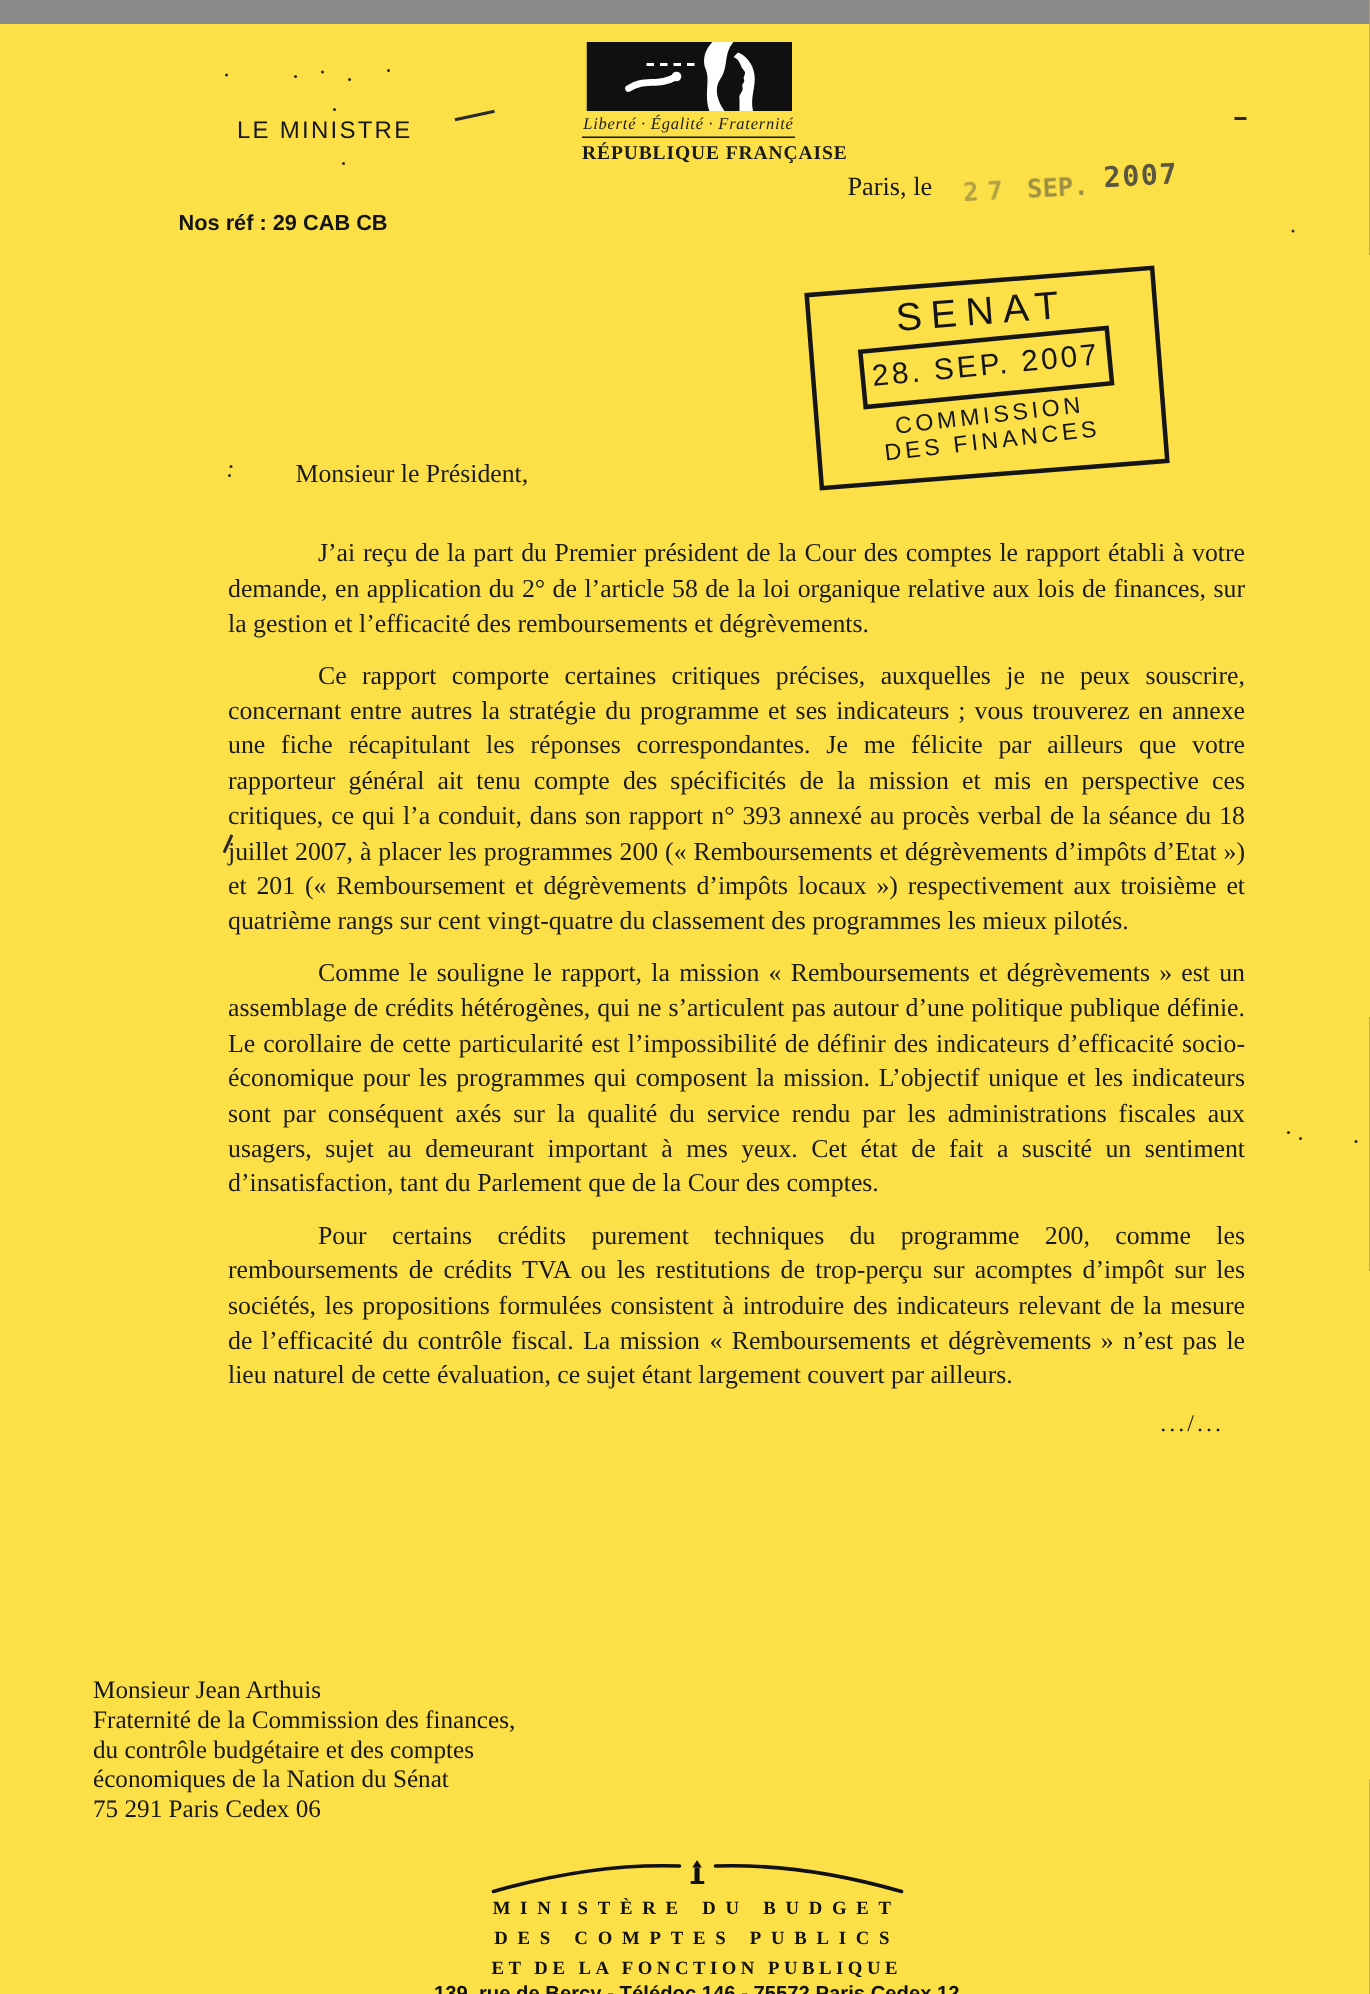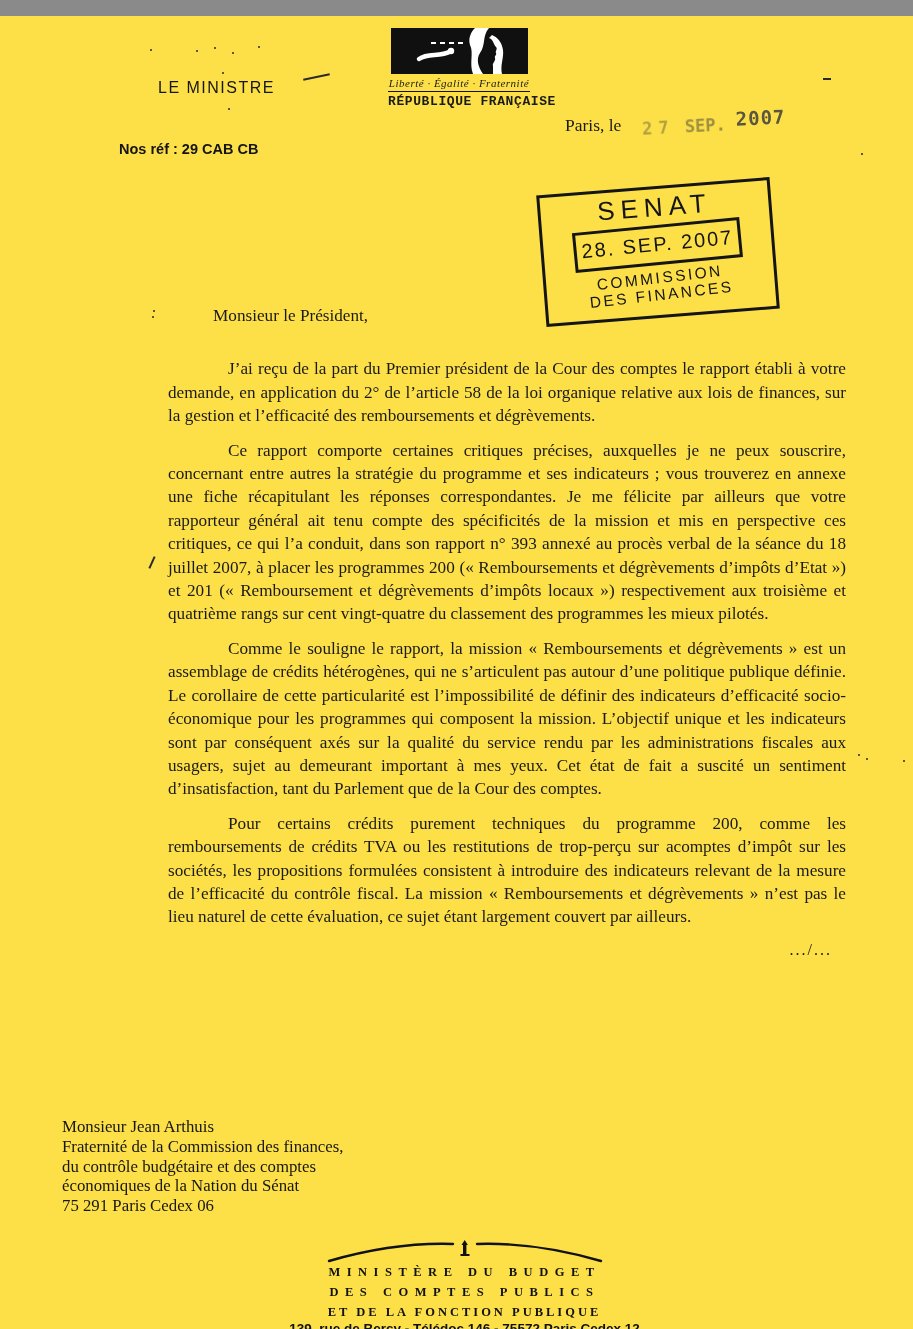--- a/index.html
+++ b/index.html
@@ -15,21 +15,21 @@
     font-family:"Liberation Sans", sans-serif;
     font-size:16px; letter-spacing:1.5px; color:#161616;
   }
   .logo-block { position:absolute; left:388px; top:12px; width:142px; text-align:center; }
   .logo-block svg { display:block; margin:0 auto; }
   .motto {
     font-style:italic; font-size:11px; letter-spacing:0.5px;
     border-bottom:1.5px solid #151515; padding-bottom:2px; margin-top:3px;
     white-space:nowrap;
   }
-  .republic { font-size:13px; font-weight:bold; letter-spacing:0.6px; margin-top:2px; white-space:nowrap;font-family:Liberation Mono, monospace; }
+  .republic { font-size:13px; font-weight:bold; letter-spacing:0.6px; margin-top:2px; white-space:nowrap; }
 
   .place-date { position:absolute; left:565px; top:97px; font-size:17.5px; white-space:nowrap; }
   .datestamp {
     display:inline-block; margin-left:16px; transform:rotate(-3deg);
     font-family:"DejaVu Sans Mono", monospace; color:#3f3f3f; font-weight:bold; font-size:17px;
   }
   .ds-day   { opacity:0.40; letter-spacing:6px; filter:blur(0.4px); }
   .ds-month { opacity:0.50; filter:blur(0.3px); }
   .ds-year  { opacity:0.85; font-size:19px; position:relative; top:-4px; letter-spacing:1px; }
 
@@ -50,21 +50,21 @@
     font-size:20px; letter-spacing:2px; padding:5px 0 6px; transform:rotate(-1deg);
     white-space:nowrap;
   }
   .stamp-org {
     text-align:center; font-size:15.5px; letter-spacing:2.5px; line-height:17px;
     margin-top:4px; transform:rotate(-2deg);
   }
 
   
   .body-block {
-    position:absolute; left:168px; top:288px; width:678px;
+    position:absolute; left:152px; top:288px; width:678px;
     font-size:17.2px; line-height:23.4px; text-align:justify;
   }
   .salutation { margin:0 0 30px 45px; }
   .body-block p { margin:0 0 11px 0; text-indent:60px; }
   .continuation { text-align:right; padding-right:14px; letter-spacing:2px; font-size:16px; margin-top:-2px; }
 
   
   .recipient { position:absolute; left:62px; top:1101px; font-size:16.8px; line-height:19.8px; color:#161616; }
 
   

